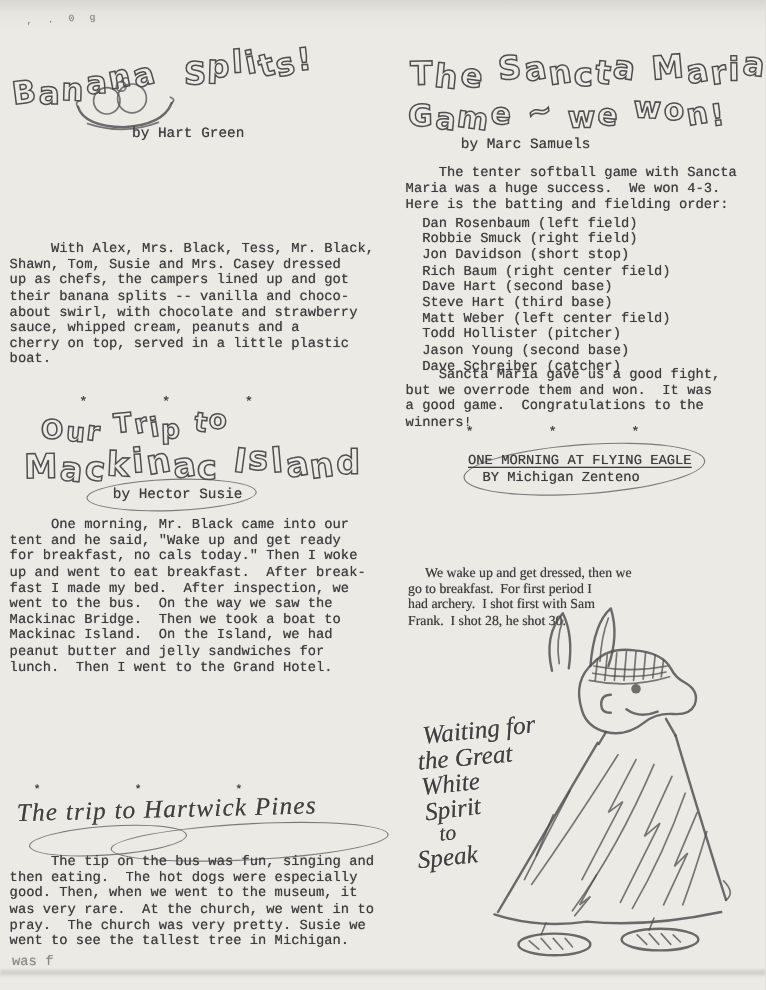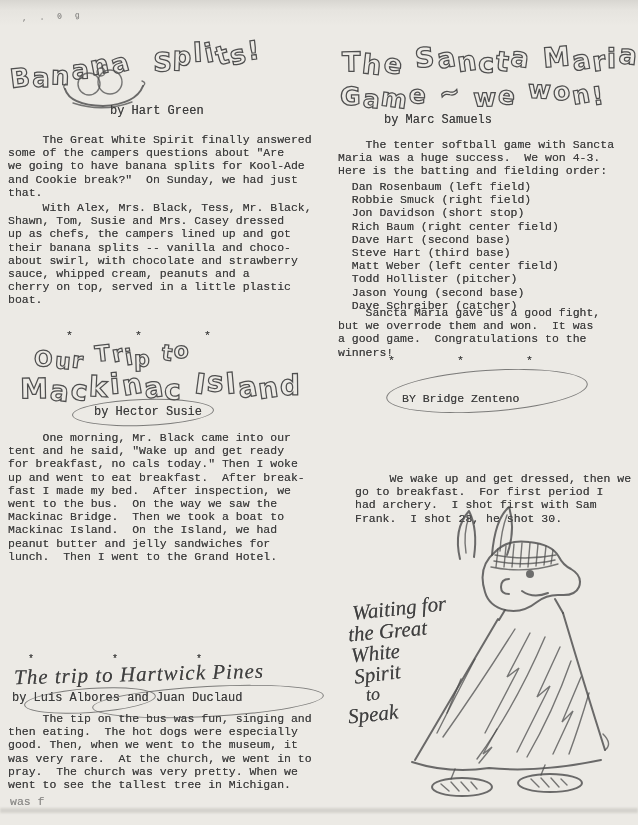--- a/index.html
+++ b/index.html
@@ -62,25 +62,20 @@
     <circle class="ln-thin" cx="50" cy="18" r="12"></circle>
     <circle class="ln-thin" cx="41" cy="8" r="4"></circle>
     <path class="ln-thin" d="M41,4 Q43,0 46,1"></path>
     <path class="ln" d="M5,25 Q10,41 43,42 Q76,40 83,22"></path>
     <path class="ln-thin" d="M13,39 Q43,49 72,38"></path>
     <path class="ln-thin" d="M5,25 Q2,22 6,20 M83,22 Q87,19 82,17"></path>
   </svg>
 
   <div class="tw" style="left:110px;top:105px;font-size:12px;">by Hart Green</div>
 
-  <div class="tw" style="left:8px;top:133px;">     The Great White Spirit finally answered
-some of the campers questions about "Are
-we going to have banana splits for Kool-Ade
-and Cookie break?"  On Sunday, we had just
-that.</div>
   <div class="tw" style="left:8px;top:201px;">     With Alex, Mrs. Black, Tess, Mr. Black,
 Shawn, Tom, Susie and Mrs. Casey dressed
 up as chefs, the campers lined up and got
 their banana splits -- vanilla and choco-
 about swirl, with chocolate and strawberry
 sauce, whipped cream, peanuts and a
 cherry on top, served in a little plastic
 boat.</div>
 
   <div class="tw" style="left:66px;top:329px;">*         *         *</div>
@@ -99,27 +94,26 @@
 Mackinac Bridge.  Then we took a boat to
 Mackinac Island.  On the Island, we had
 peanut butter and jelly sandwiches for
 lunch.  Then I went to the Grand Hotel.</div>
 
   <div class="tw" style="left:28px;top:653px;font-size:10px;">*             *             *</div>
 
   <div class="hand" style="left:14px;top:662px;font-size:21px;letter-spacing:1px;transform:rotate(-1.5deg);">The trip to Hartwick Pines</div>
   <div class="oval" style="left:24px;top:688px;width:132px;height:25px;transform:rotate(-4deg);"></div>
   <div class="oval" style="left:92px;top:686px;width:232px;height:31px;transform:rotate(-3deg);"></div>
-  <div class="tw" style="left:12px;top:692px;font-size:12px;">by Luis Albores and Juan Duclaud</div>
 
   <div class="tw" style="left:8px;top:712px;">     The tip on the bus was fun, singing and
 then eating.  The hot dogs were especially
 good. Then, when we went to the museum, it
 was very rare.  At the church, we went in to
-pray.  The church was very pretty. When we
+pray.  The church was very pretty. Susie we
 went to see the tallest tree in Michigan.</div>
 
   <div class="tw faint" style="left:10px;top:795px;">was f</div>
 
   <div class="bubble" style="left:342px;top:44px;font-size:27px;transform:rotate(-1deg);"><span style="display: inline-block; transform: translateY(0px) rotate(0deg);">T</span><span style="display: inline-block; transform: translateY(3.1px) rotate(7deg);">h</span><span style="display: inline-block; transform: translateY(2.8px) rotate(8.8deg);">e</span><span style="display: inline-block; transform: translateY(-0.6px) rotate(3.8deg);"> </span><span style="display: inline-block; transform: translateY(-3.3px) rotate(-4deg);">S</span><span style="display: inline-block; transform: translateY(-2.5px) rotate(-8.8deg);">a</span><span style="display: inline-block; transform: translateY(1.1px) rotate(-7deg);">n</span><span style="display: inline-block; transform: translateY(3.5px) rotate(0.2deg);">c</span><span style="display: inline-block; transform: translateY(2px) rotate(7.1deg);">t</span><span style="display: inline-block; transform: translateY(-1.6px) rotate(8.7deg);">a</span><span style="display: inline-block; transform: translateY(-3.5px) rotate(3.7deg);"> </span><span style="display: inline-block; transform: translateY(-1.6px) rotate(-4.1deg);">M</span><span style="display: inline-block; transform: translateY(2.1px) rotate(-8.8deg);">a</span><span style="display: inline-block; transform: translateY(3.5px) rotate(-6.9deg);">r</span><span style="display: inline-block; transform: translateY(1.1px) rotate(0.3deg);">i</span><span style="display: inline-block; transform: translateY(-2.5px) rotate(7.2deg);">a</span></div>
   <div class="bubble" style="left:340px;top:80px;font-size:25px;transform:rotate(-1deg);"><span style="display: inline-block; transform: translateY(0px) rotate(0deg);">G</span><span style="display: inline-block; transform: translateY(3.1px) rotate(7deg);">a</span><span style="display: inline-block; transform: translateY(2.8px) rotate(8.8deg);">m</span><span style="display: inline-block; transform: translateY(-0.6px) rotate(3.8deg);">e</span><span style="display: inline-block; transform: translateY(-3.3px) rotate(-4deg);"> </span><span style="display: inline-block; transform: translateY(-2.5px) rotate(-8.8deg);">~</span><span style="display: inline-block; transform: translateY(1.1px) rotate(-7deg);"> </span><span style="display: inline-block; transform: translateY(3.5px) rotate(0.2deg);">w</span><span style="display: inline-block; transform: translateY(2px) rotate(7.1deg);">e</span><span style="display: inline-block; transform: translateY(-1.6px) rotate(8.7deg);"> </span><span style="display: inline-block; transform: translateY(-3.5px) rotate(3.7deg);">w</span><span style="display: inline-block; transform: translateY(-1.6px) rotate(-4.1deg);">o</span><span style="display: inline-block; transform: translateY(2.1px) rotate(-8.8deg);">n</span><span style="display: inline-block; transform: translateY(3.5px) rotate(-6.9deg);">!</span></div>
   <div class="tw" style="left:384px;top:114px;font-size:12px;">by Marc Samuels</div>
 
   <div class="tw" style="left:338px;top:138px;">    The tenter softball game with Sancta
 Maria was a huge success.  We won 4-3.
@@ -135,23 +129,24 @@
   Jason Young (second base)
   Dave Schreiber (catcher)</div>
   <div class="tw" style="left:338px;top:306px;">    Sancta Maria gave us a good fight,
 but we overrode them and won.  It was
 a good game.  Congratulations to the
 winners!</div>
 
   <div class="tw" style="left:388px;top:354px;">*         *         *</div>
 
   <div class="oval" style="left:386px;top:370px;width:202px;height:42px;transform:rotate(-4deg);"></div>
-  <div class="tw" style="left:402px;top:392px;font-size:11.5px;">BY Bridge Zenteno</div>
+  <div class="tw underlined" style="left:390px;top:378px;font-size:11.5px;">ONE MORNING AT FLYING EAGLE</div>
+  <div class="tw" style="left:402px;top:392px;font-size:11.5px;">BY Michigan Zenteno</div>
 
-  <div class="tw" style="left:355px;top:472px;">     We wake up and get dressed, then we
+  <div class="tw" style="left:340px;top:472px;font-family:Liberation Serif, serif;">     We wake up and get dressed, then we
 go to breakfast.  For first period I
 had archery.  I shot first with Sam
 Frank.  I shot 28, he shot 30.</div>
 
   <svg style="left:357px;top:497px;" width="278" height="312" viewBox="0 0 278 312">
 
     <path class="ln" d="M103,62 Q96,32 112,14 Q121,32 117,60"></path>
     <path class="ln-thin" d="M109,56 Q106,36 112,20"></path>
     <path class="ln" d="M135,58 Q138,22 152,10 Q159,32 150,58"></path>
     <path class="ln-thin" d="M143,54 Q144,34 150,18"></path>

